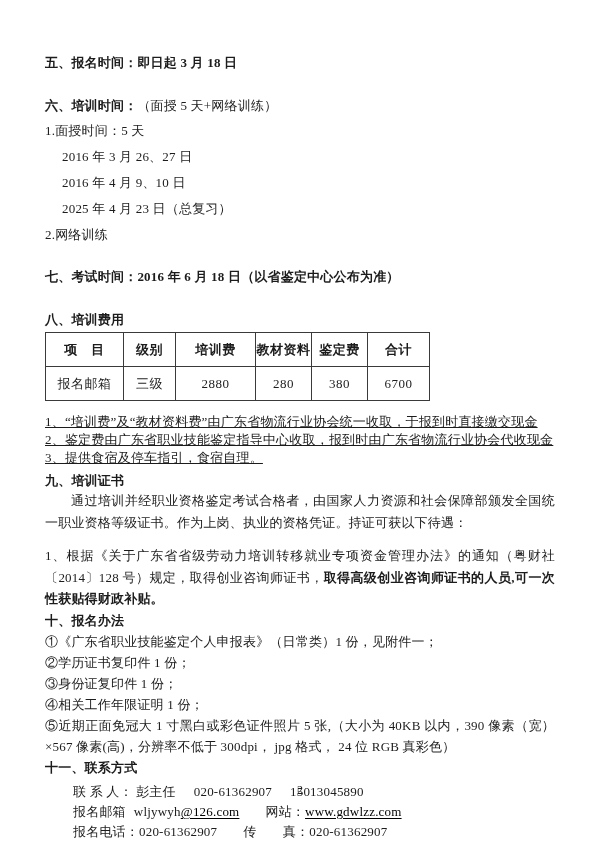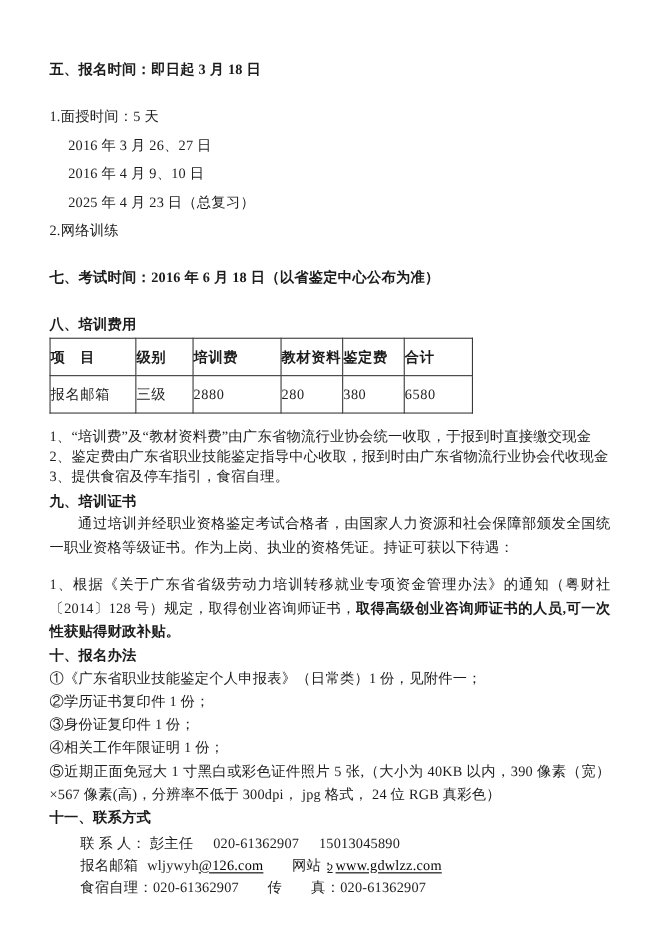--- a/index.html
+++ b/index.html
@@ -25,29 +25,30 @@
   .date-line { margin-left: 17px; }
   .h7 { margin-top: 26px; }
   .h8 { margin-top: 27px; margin-bottom: 4px; }
   table.fee {
     border-collapse: collapse;
     margin-top: 2px;
     table-layout: fixed;
   }
   table.fee td {
     border: 1px solid #3a3a3a;
+    text-align: center;
     vertical-align: middle;
     height: 33px;
     padding: 0;
     font-size: 13px;
     letter-spacing: 0.5px;
   }
   table.fee .hdr td { font-weight: bold; }
   .notes { margin-top: 12px; }
-  .note-line { line-height: 18px; }
+  .note-line { line-height: 18px; text-decoration: underline; }
   .h9 { margin-top: 4px; line-height: 19px; }
   .para {
     text-align: justify;
     line-height: 21.5px;
     text-indent: 26px;
   }
   .para2 {
     text-align: justify;
     line-height: 21.5px;
     margin-top: 12px;
@@ -75,20 +76,23 @@
   }
 </style>
 </head>
 <body>
 
 <div class="page">
   <div class="content">
 
     <div class="h h5">五、报名时间：即日起 3 月 18 日</div>
 
+    <div class="h h6">
+      <span>六、培训时间：</span><span class="note">（面授 5 天+网络训练）</span>
+    </div>
     <div class="line">1.面授时间：5 天</div>
     <div class="line date-line">2016 年 3 月 26、27 日</div>
     <div class="line date-line">2016 年 4 月 9、10 日</div>
     <div class="line date-line">2025 年 4 月 23 日（总复习）</div>
     <div class="line">2.网络训练</div>
 
     <div class="h h7">七、考试时间：2016 年 6 月 18 日（以省鉴定中心公布为准）</div>
 
     <div class="h h8">八、培训费用</div>
 
@@ -109,21 +113,21 @@
         <td>教材资料</td>
         <td>鉴定费</td>
         <td>合计</td>
       </tr>
       <tr>
         <td>报名邮箱</td>
         <td>三级</td>
         <td>2880</td>
         <td>280</td>
         <td>380</td>
-        <td>6580</td>
+        <td>6700</td>
       </tr>
     </tbody>
       </table>
 
     <div class="notes">
       <div class="note-line">1、“培训费”及“教材资料费”由广东省物流行业协会统一收取，于报到时直接缴交现金</div>
       <div class="note-line">2、鉴定费由广东省职业技能鉴定指导中心收取，报到时由广东省物流行业协会代收现金</div>
       <div class="note-line">3、提供食宿及停车指引，食宿自理。</div>
     </div>
 
@@ -142,19 +146,19 @@
 
     <div class="h h11">十一、联系方式</div>
     <div class="contact-line">
       <span>联 系 人：</span>
       <span>彭主任</span><span class="gap-md"></span><span>020-61362907</span><span class="gap-md"></span><span>15013045890</span>
     </div>
     <div class="contact-line">
       <span>报名邮箱</span><span class="gap-sm"></span><span>wljywyh</span><a class="doc-link" href="#">@126.com</a><span class="gap-lg"></span><span>网站：</span><a class="doc-link" href="#">www.gdwlzz.com</a>
     </div>
     <div class="contact-line">
-      <span>食宿自理：</span><span>020-61362907</span><span class="gap-lg"></span><span>传　　真：</span><span>020-61362907</span>
+      <span>报名电话：</span><span>020-61362907</span><span class="gap-lg"></span><span>传　　真：</span><span>020-61362907</span>
     </div>
 
   </div>
 
   <div class="page-num">2</div>
 </div>
 
 </body></html>

